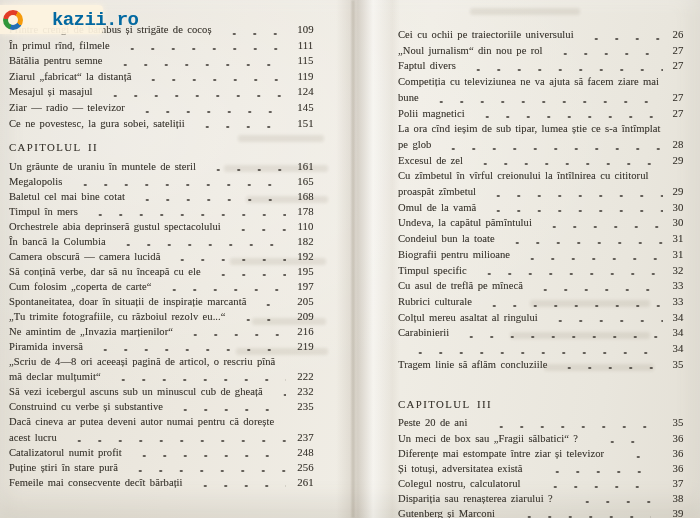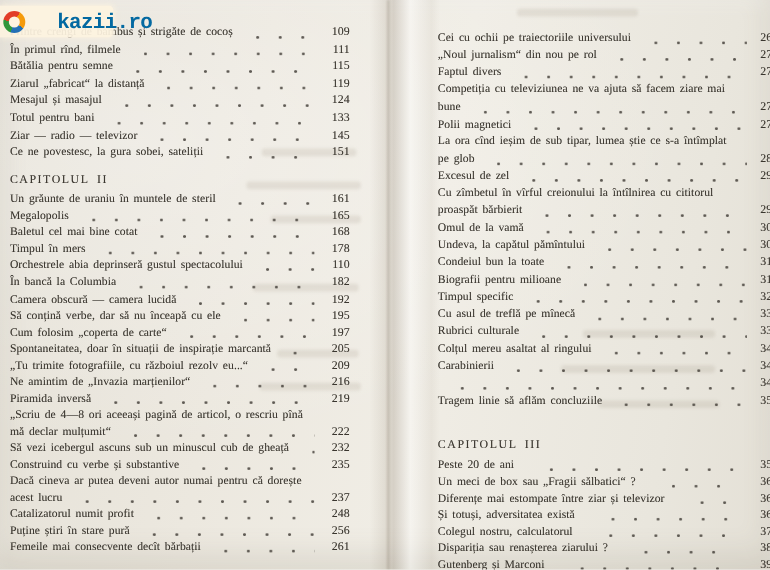--- a/index.html
+++ b/index.html
@@ -28,41 +28,41 @@
   }
   .crease{
     position:absolute;top:0;bottom:0;left:352px;width:2px;
     background:rgba(110,96,78,0.28);
     filter:blur(1px);
     pointer-events:none;
   }
   
   .page{position:absolute;top:0;bottom:0;}
   .page-left{left:6px;width:322px;padding:22px 10px 0 3px;box-sizing:border-box;}
-  .page-right{left:394px;width:306px;padding:27px 0 0 4px;box-sizing:border-box;overflow:hidden;}
+  .page-right{left:394px;width:306px;padding:27px 16px 0 4px;box-sizing:border-box;overflow:hidden;}
   .row{
     display:flex;align-items:baseline;
     white-space:nowrap;
     font-size:10.6px;
     letter-spacing:0.05px;word-spacing:1.6px;
     text-shadow:0 0 0.5px rgba(58,54,47,0.35);
   }
   .page-left .section-0 .row{line-height:14.6px;}
   .page-left .section-1 .row{line-height:15.05px;}
   .page-right .section-0 .row{line-height:15.7px;}
   .page-right .section-1 .row{line-height:15.1px;gap:12px;}
   .row .t{flex:0 0 auto;}
   .row .t.it{font-style:italic;}
   .row .leader{
     flex:1 1 auto;height:4px;min-width:12px;
     margin:0 7px 2px 9px;align-self:flex-end;
     background-image:radial-gradient(circle,rgba(55,50,44,0.78) 1.05px,rgba(55,50,44,0) 1.45px);
     background-size:20.5px 4px;background-repeat:repeat-x;background-position:3px 100%;
   }
-  .row .num{flex:0 0 auto;text-align:right;font-size:10.8px;}
+  .row .num{flex:0 0 auto;text-align:center;font-size:10.8px;}
   .page-left .row .num{width:25px;}
   .page-right .row .num{width:16px;margin-right:-2px;}
   .heading{
     font-size:10.8px;letter-spacing:1.4px;word-spacing:3px;
     text-shadow:0 0 0.5px rgba(58,54,47,0.35);
   }
   .page-left .heading{margin-top:9px;margin-bottom:3.5px;line-height:15px;}
   .page-right .heading{margin-top:25px;margin-bottom:3px;line-height:15px;}
   
   .watermark{
@@ -135,25 +135,20 @@
           <span class="t">Ziarul „fabricat“ la distanță</span>
           <span class="leader"></span>
           <span class="num">119</span>
         </div>
         <div class="row">
           <span class="t">Mesajul și masajul</span>
           <span class="leader"></span>
           <span class="num">124</span>
         </div>
         <div class="row">
-          <span class="t">Totul pentru bani</span>
-          <span class="leader"></span>
-          <span class="num">133</span>
-        </div>
-        <div class="row">
           <span class="t">Ziar — radio — televizor</span>
           <span class="leader"></span>
           <span class="num">145</span>
         </div>
         <div class="row">
           <span class="t">Ce ne povestesc, la gura sobei, sateliții</span>
           <span class="leader"></span>
           <span class="num">151</span>
         </div>
       </div>
@@ -308,21 +303,21 @@
         </div>
         <div class="row">
           <span class="t">Excesul de zel</span>
           <span class="leader"></span>
           <span class="num">29</span>
         </div>
         <div class="row">
           <span class="t">Cu zîmbetul în vîrful creionului la întîlnirea cu cititorul</span>
         </div>
         <div class="row">
-          <span class="t">proaspăt bărbierit</span>
+          <span class="t">proaspăt zîmbetul</span>
           <span class="leader"></span>
           <span class="num">29</span>
         </div>
         <div class="row">
           <span class="t">Omul de la vamă</span>
           <span class="leader"></span>
           <span class="num">30</span>
         </div>
         <div class="row">
           <span class="t">Undeva, la capătul pămîntului</span>

